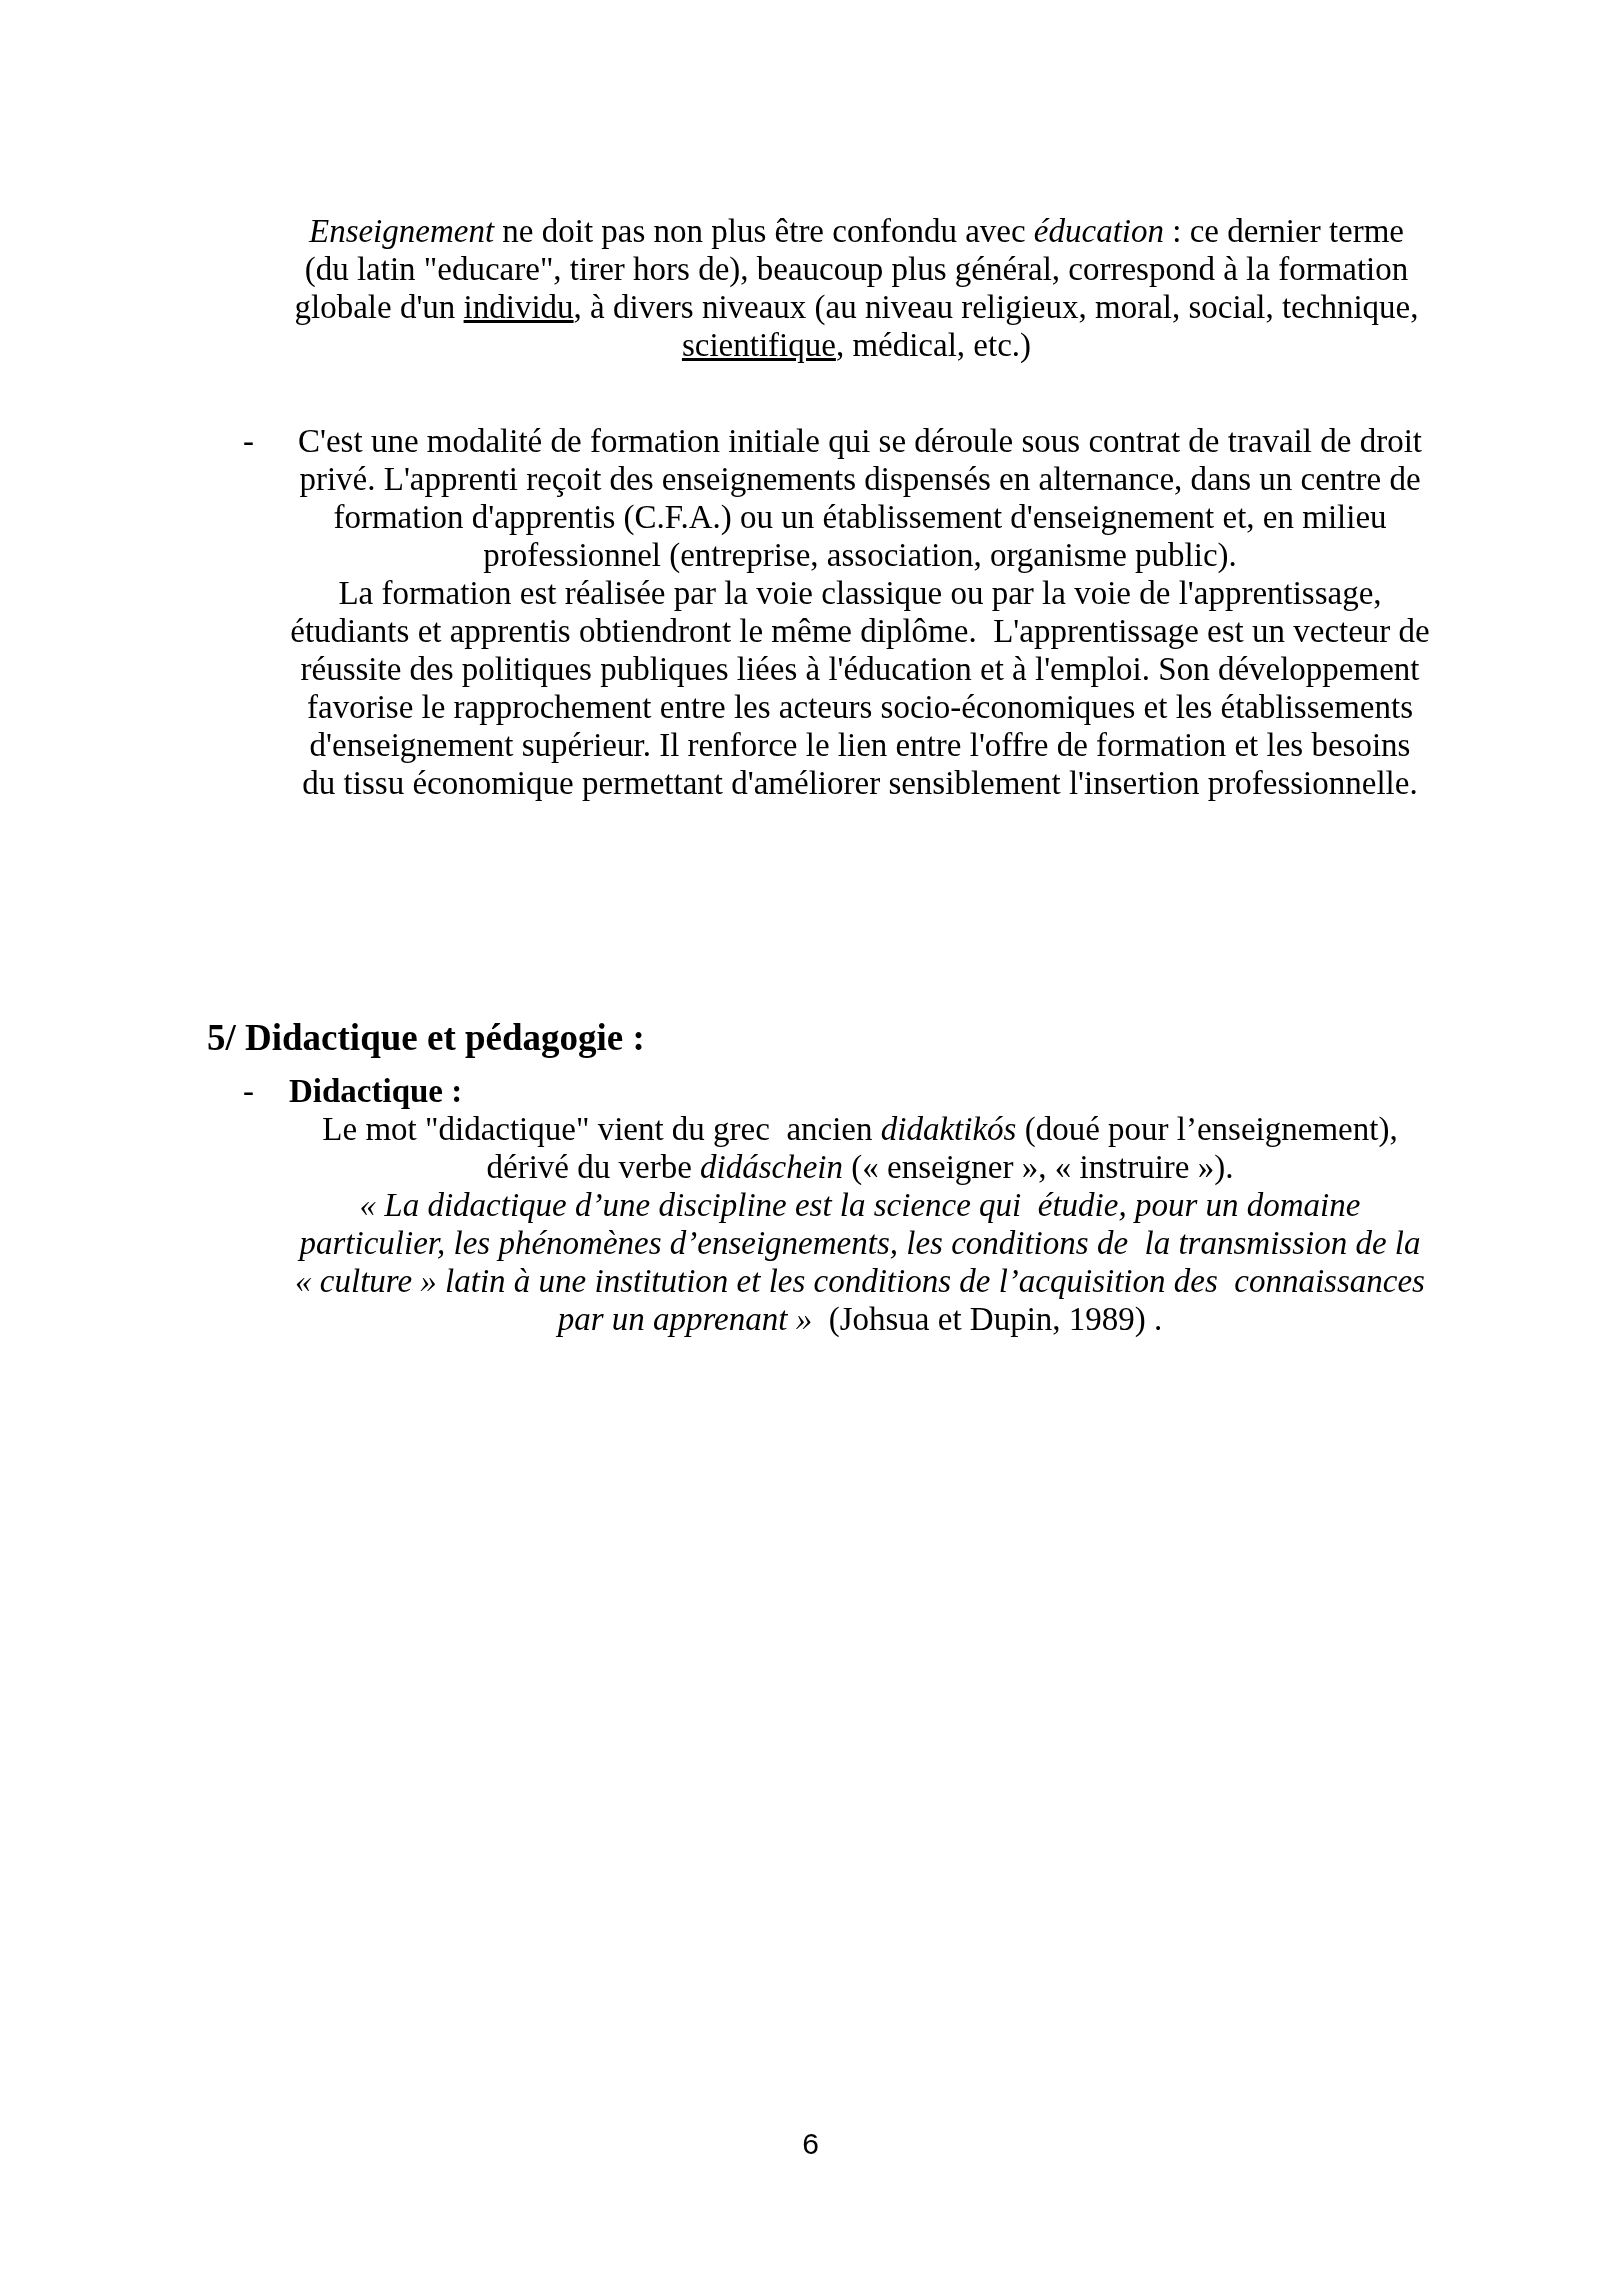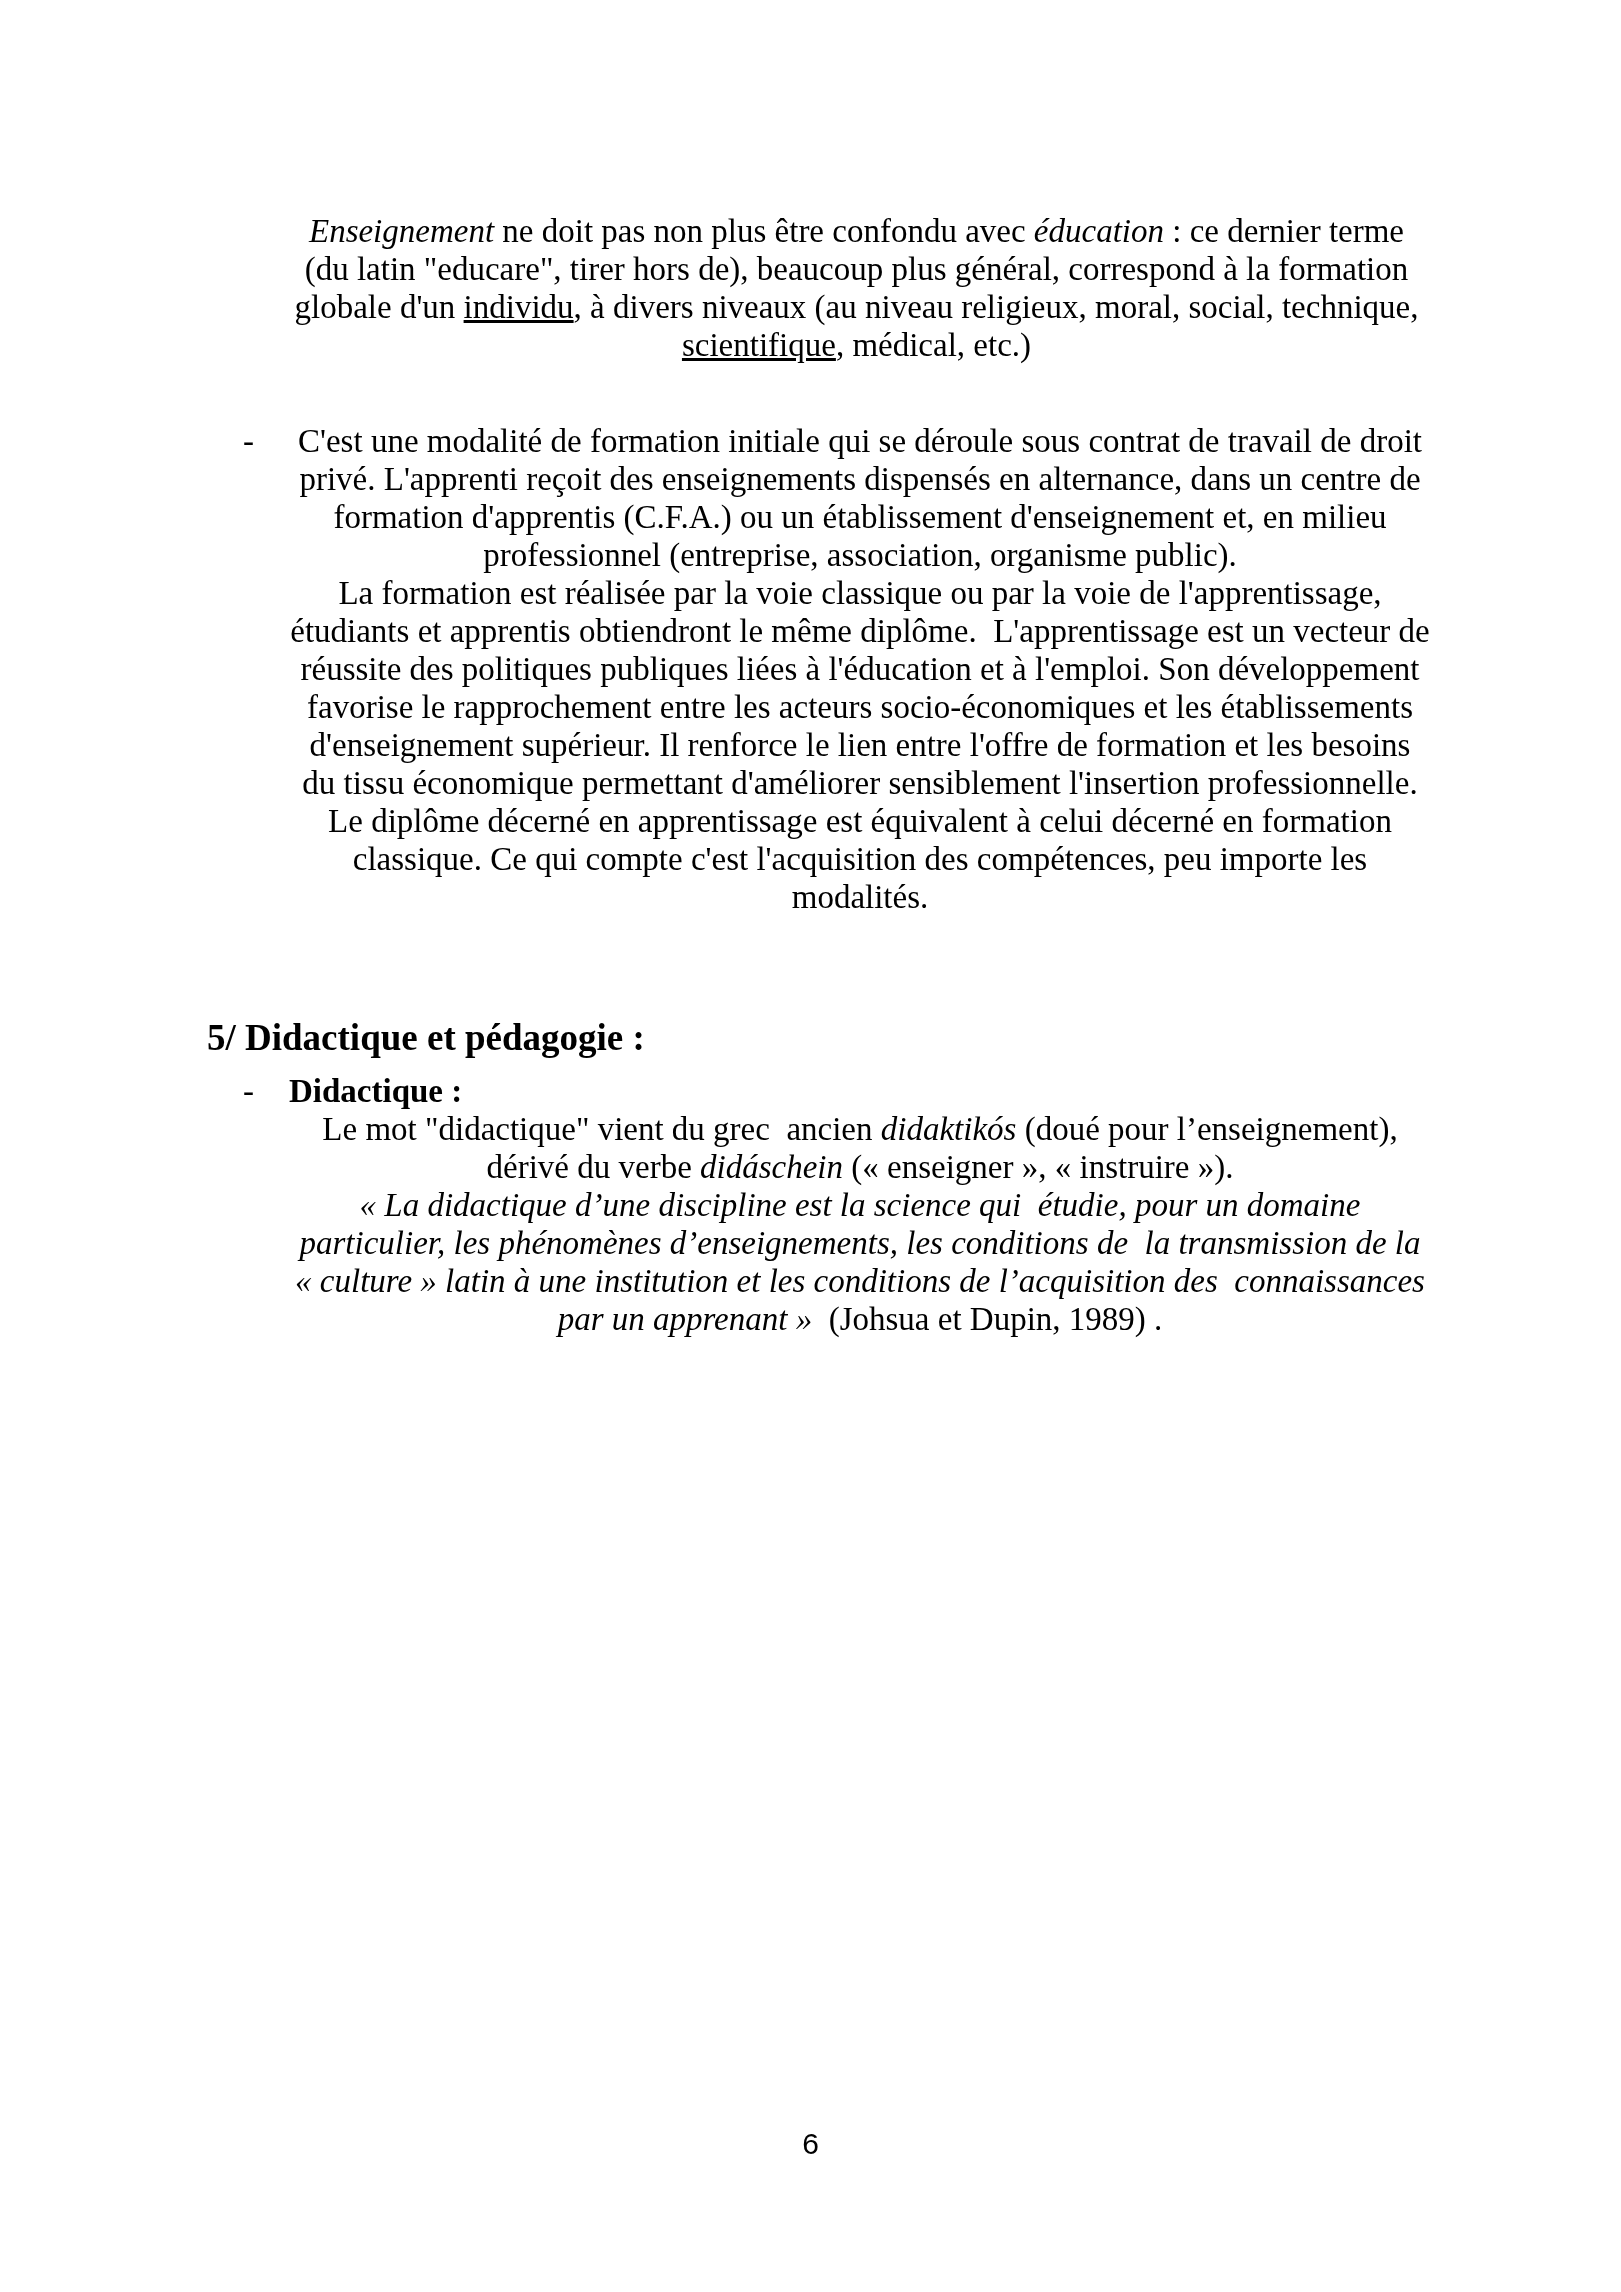--- a/index.html
+++ b/index.html
@@ -76,21 +76,20 @@
 <div class="page">
 
   <div class="intro body-text">
     <p class="para"><span class="seg-i">Enseignement</span><span> ne doit pas non plus être confondu avec </span><span class="seg-i">éducation</span><span> : ce dernier terme (du latin "educare", tirer hors de), beaucoup plus général, correspond à la formation globale d'un </span><span class="seg-u">individu</span><span>, à divers niveaux (au niveau religieux, moral, social, technique, </span><span class="seg-u">scientifique</span><span>, médical, etc.)</span></p>
   </div>
 
   <div class="list-item body-text" id="item-apprentissage">
     <span class="dash">-</span>
     <p class="para">C'est une modalité de formation initiale qui se déroule sous contrat de travail de droit privé. L'apprenti reçoit des enseignements dispensés en alternance, dans un centre de formation d'apprentis (C.F.A.) ou un établissement d'enseignement et, en milieu professionnel (entreprise, association, organisme public).</p>
     <p class="para">La formation est réalisée par la voie classique ou par la voie de l'apprentissage, étudiants et apprentis obtiendront le même diplôme.  L'apprentissage est un vecteur de réussite des politiques publiques liées à l'éducation et à l'emploi. Son développement favorise le rapprochement entre les acteurs socio-économiques et les établissements d'enseignement supérieur. Il renforce le lien entre l'offre de formation et les besoins du tissu économique permettant d'améliorer sensiblement l'insertion professionnelle.</p>
-    <p class="para">Le diplôme décerné en apprentissage est équivalent à celui décerné en formation classique. Ce qui compte c'est l'acquisition des compétences, peu importe les modalités.</p>
   </div>
 
   <h2 class="heading">5/ Didactique et pédagogie :</h2>
 
   <div class="list-item body-text" id="item-didactique">
     <span class="dash">-</span>
     <div class="item-label">Didactique :</div>
     <p class="para"><span>Le mot "didactique" vient du grec  ancien </span><span class="seg-i">didaktikós</span><span> (doué pour l’enseignement), dérivé du verbe </span><span class="seg-i">didáschein</span><span> (« enseigner », « instruire »).</span></p>
     <p class="para"><span class="seg-i">« La didactique d’une discipline est la science qui  étudie, pour un domaine particulier, les phénomènes d’enseignements, les conditions de  la transmission de la « culture » latin à une institution et les conditions de l’acquisition des  connaissances par un apprenant »</span><span>  (Johsua et Dupin, 1989) .</span></p>
   </div>

